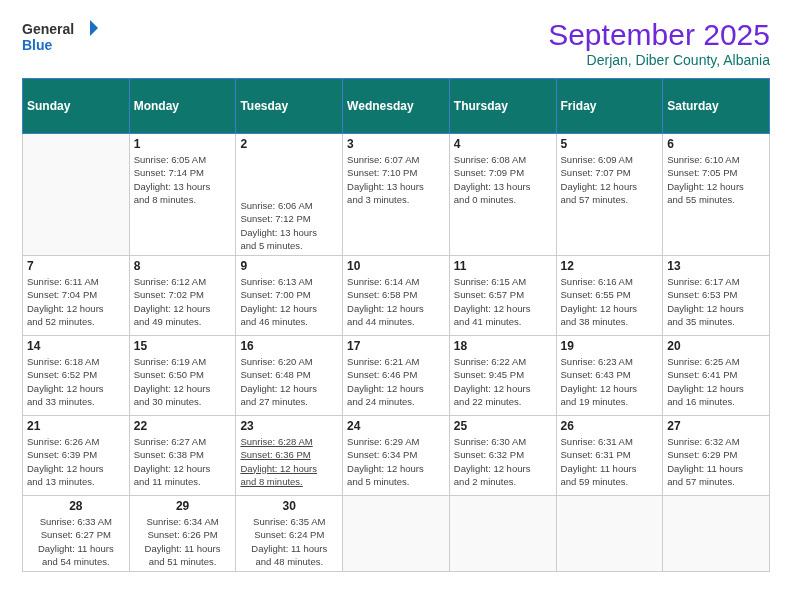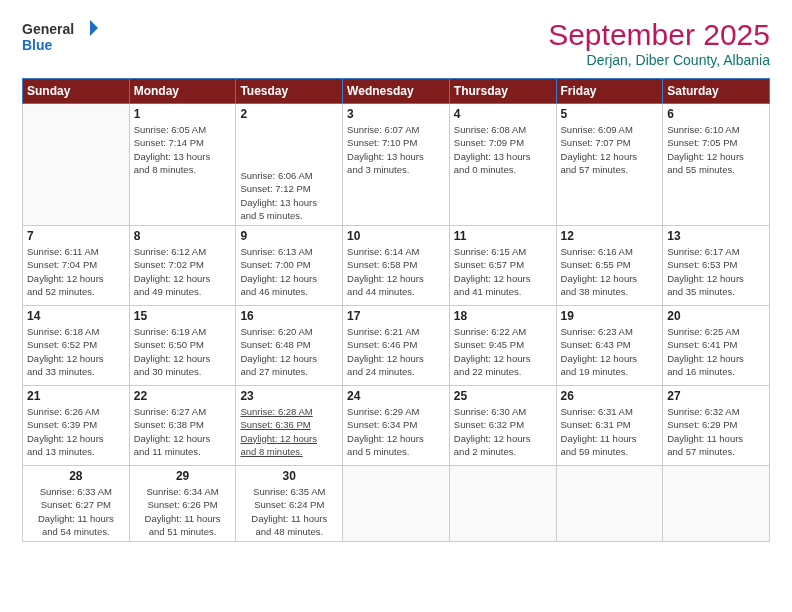--- a/index.html
+++ b/index.html
@@ -26,39 +26,39 @@
     .logo {
       display: flex;
       align-items: center;
       gap: 4px;
     }
     .title-area {
       text-align: right;
     }
     .month-title {
       font-size: 30px;
-      color: #be185d;
+      color: #6d28d9;
       font-weight: normal;
     }
     .location-title {
       font-size: 14px;
       color: #0f766e;
     }
     .calendar-table {
       width: 100%;
       border-collapse: collapse;
       flex: 1;
       table-layout: fixed;
     }
     .calendar-table thead tr th {
-      background-color: #7f1d1d;
+      background-color: #0f766e;
       color: #fff;
       font-size: 12px;
       font-weight: bold;
-      padding: 5px 4px;
+      padding: 20px 4px;
       text-align: left;
       border: 1px solid #3a7ecc;
     }
     .calendar-table tbody tr td {
       border: 1px solid #ccc;
       vertical-align: top;
       padding: 3px 4px;
       font-size: 10px;
       color: #333;
       height: 80px;

